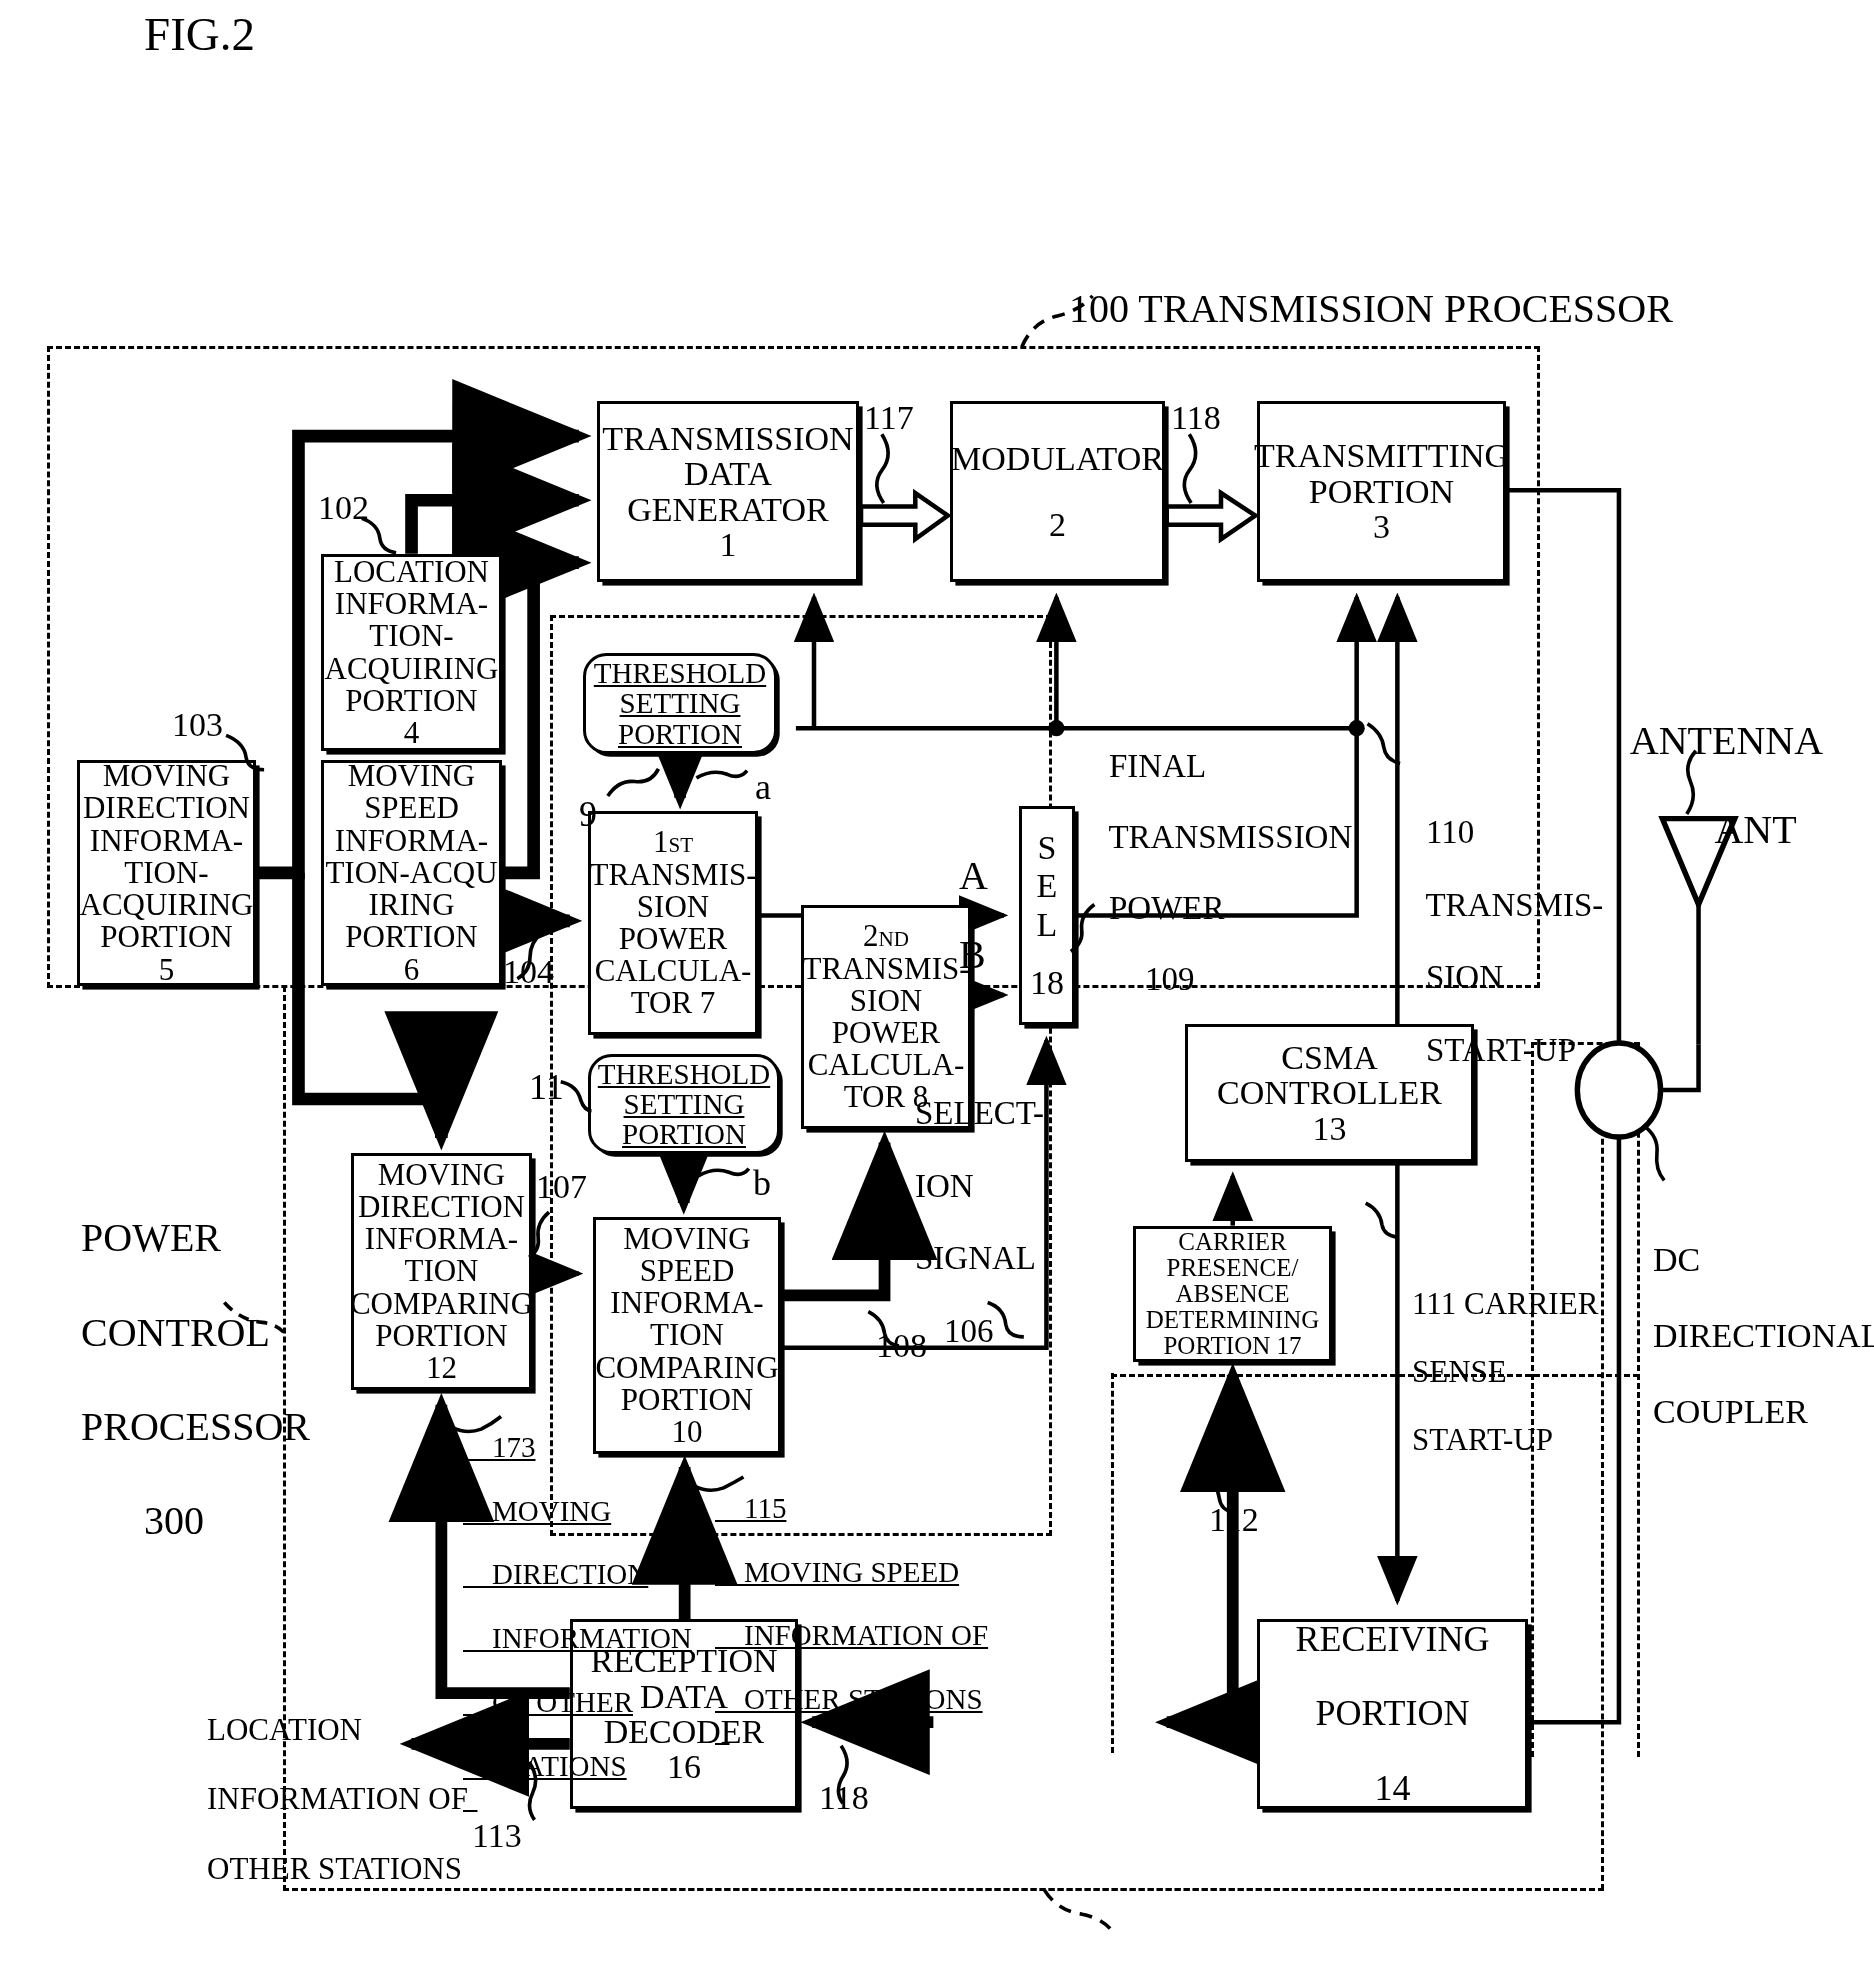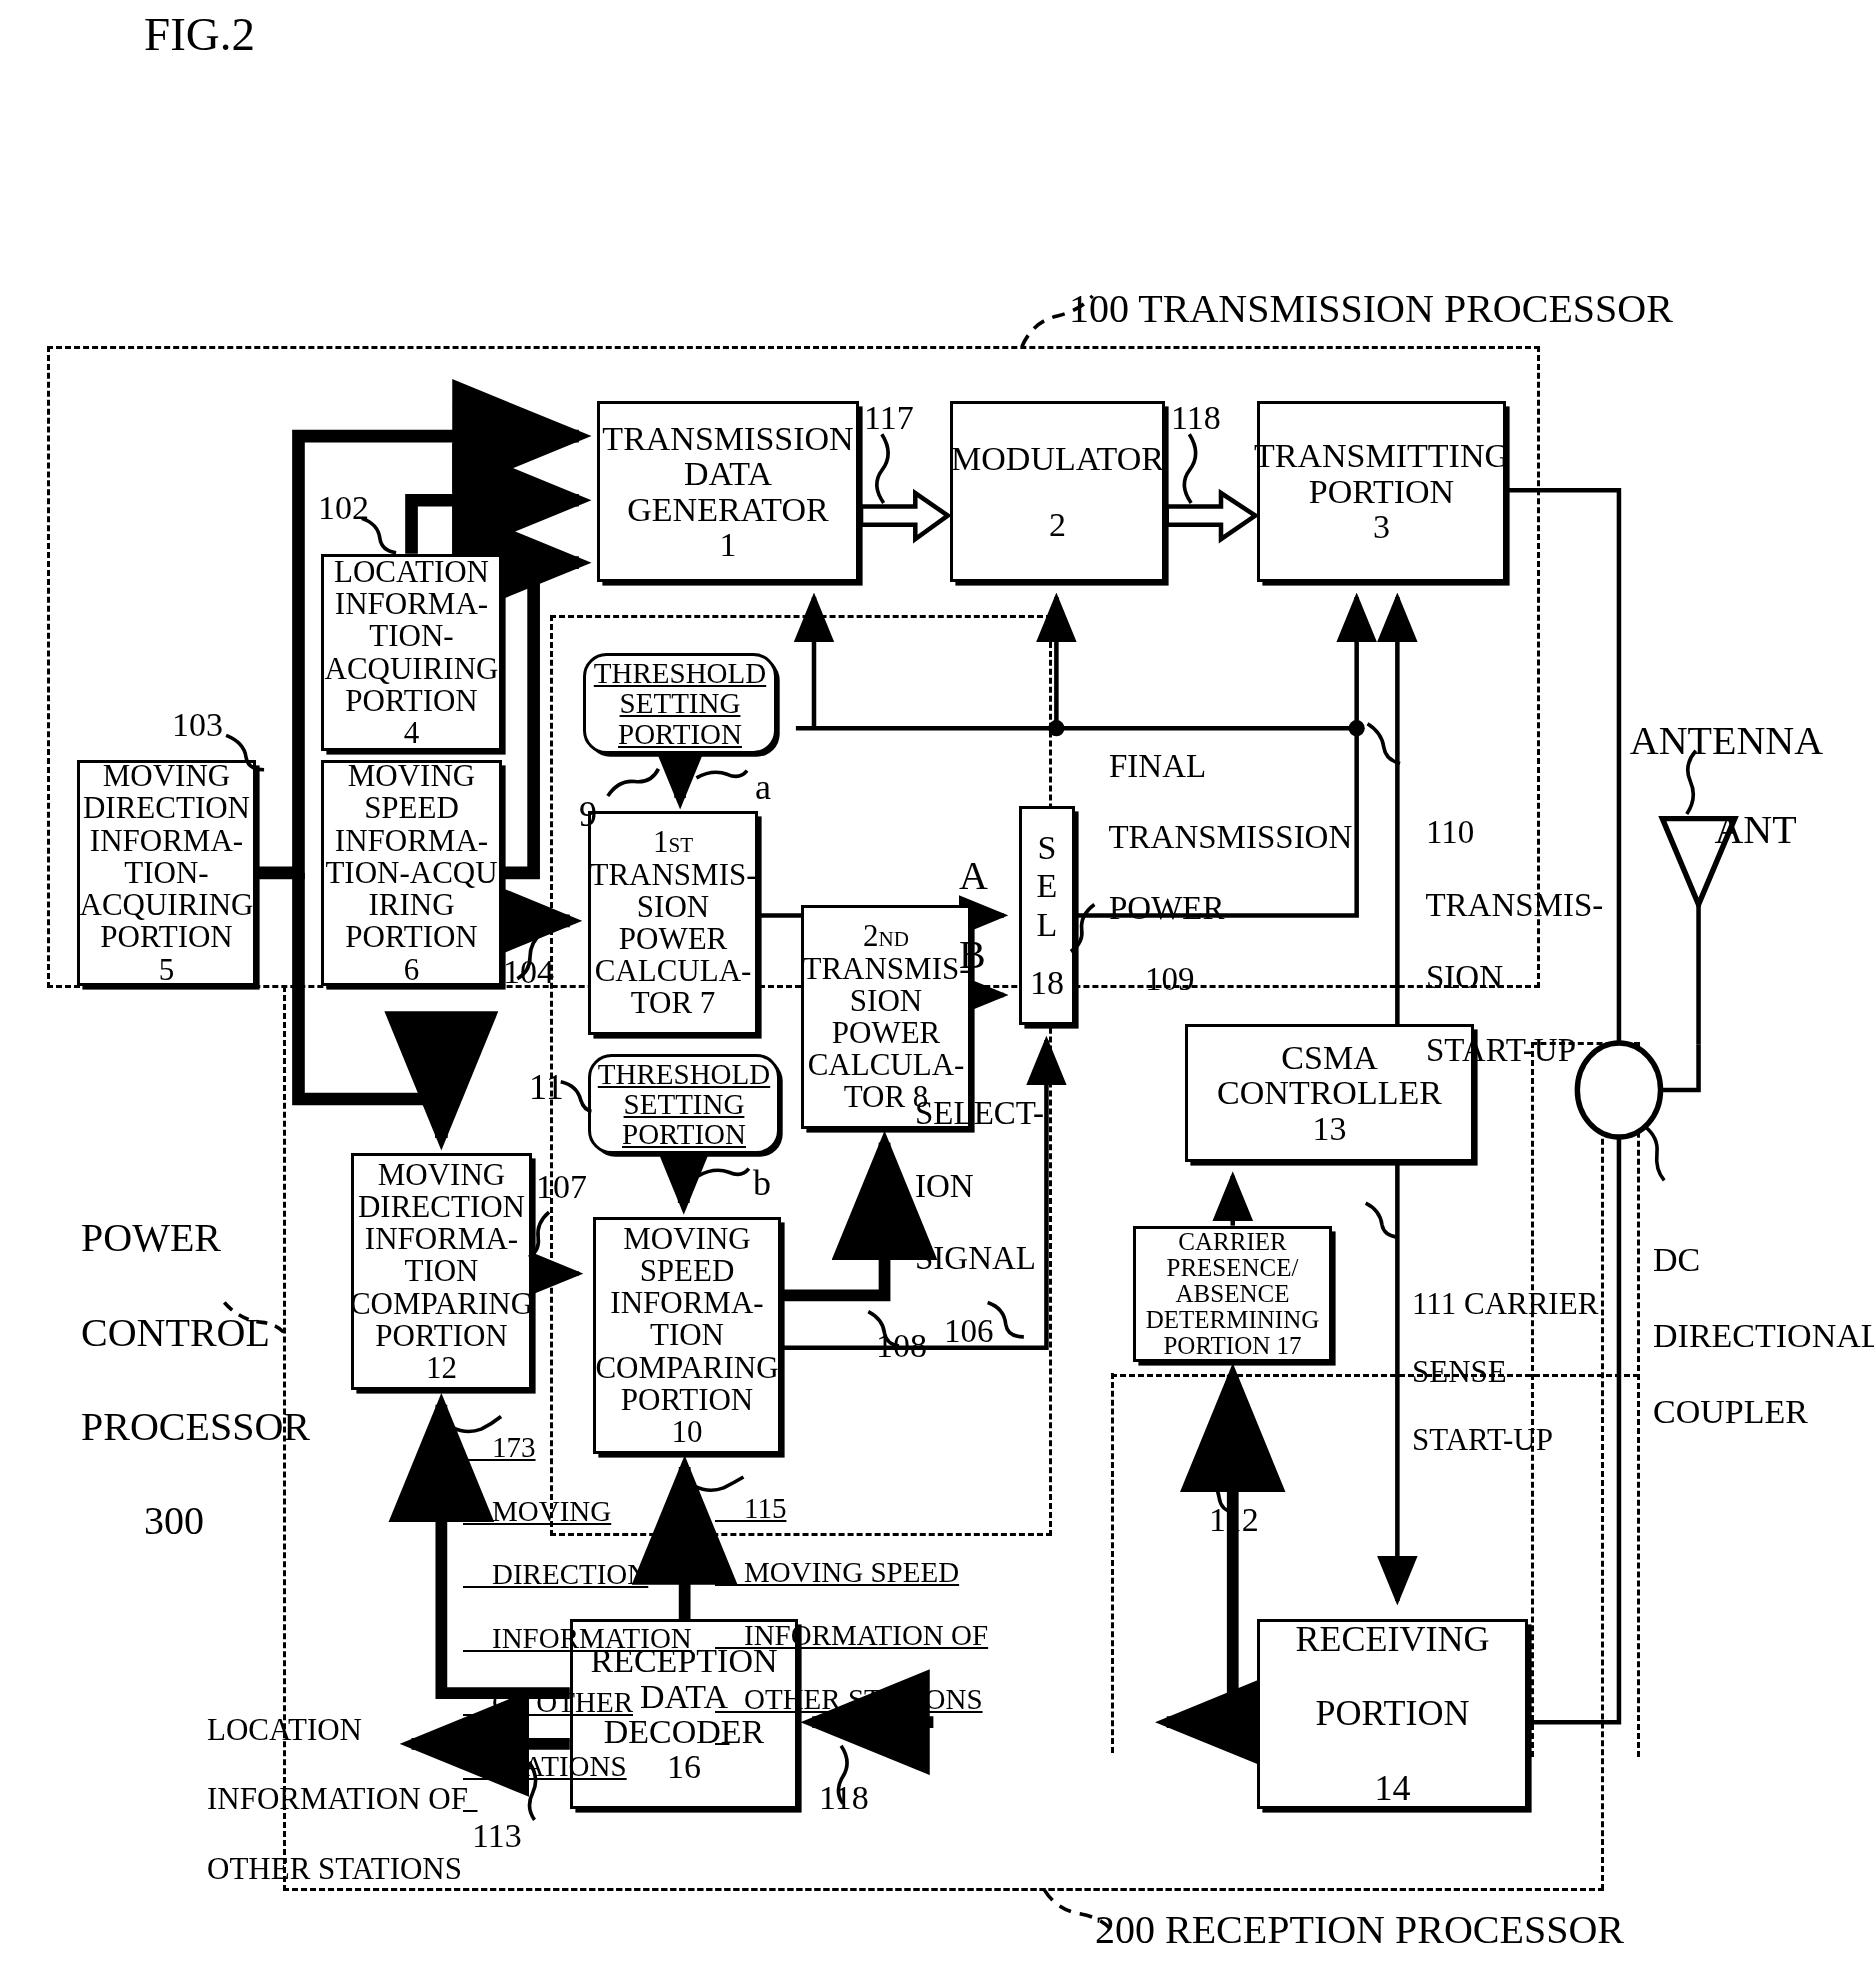--- a/index.html
+++ b/index.html
@@ -342,21 +342,20 @@
 
     <path d="M930,1930 q12,18 2,34 q-10,16 0,30" stroke="#000" stroke-width="4" fill="none"></path>
 
     <path d="M1875,830 q-14,16 -6,34 q8,18 -4,36" stroke="#000" stroke-width="4" fill="none"></path>
 
     <path d="M1818,1245 q16,12 14,30 q-2,18 8,30" stroke="#000" stroke-width="4" fill="none"></path>
   </svg>
 
   <div class="txt t44" style="left:1069px;top:288px;">100 TRANSMISSION PROCESSOR</div>
 
-  <div class="txt t44" style="left:1095px;top:1909px;">200 RECEPTION PROCESSOR</div>
 
   <div class="txt t44" style="left:41px;top:1167px;line-height:1.18;">
     <span>POWER</span><br>
     <span>CONTROL</span><br>
     <span>PROCESSOR</span><br>
     <span style="margin-left:63px;display:inline-block">300</span>
   </div>
 
   <div class="txt t38" style="left:318px;top:490px;">102</div>
   <div class="txt t38" style="left:172px;top:707px;">103</div>

